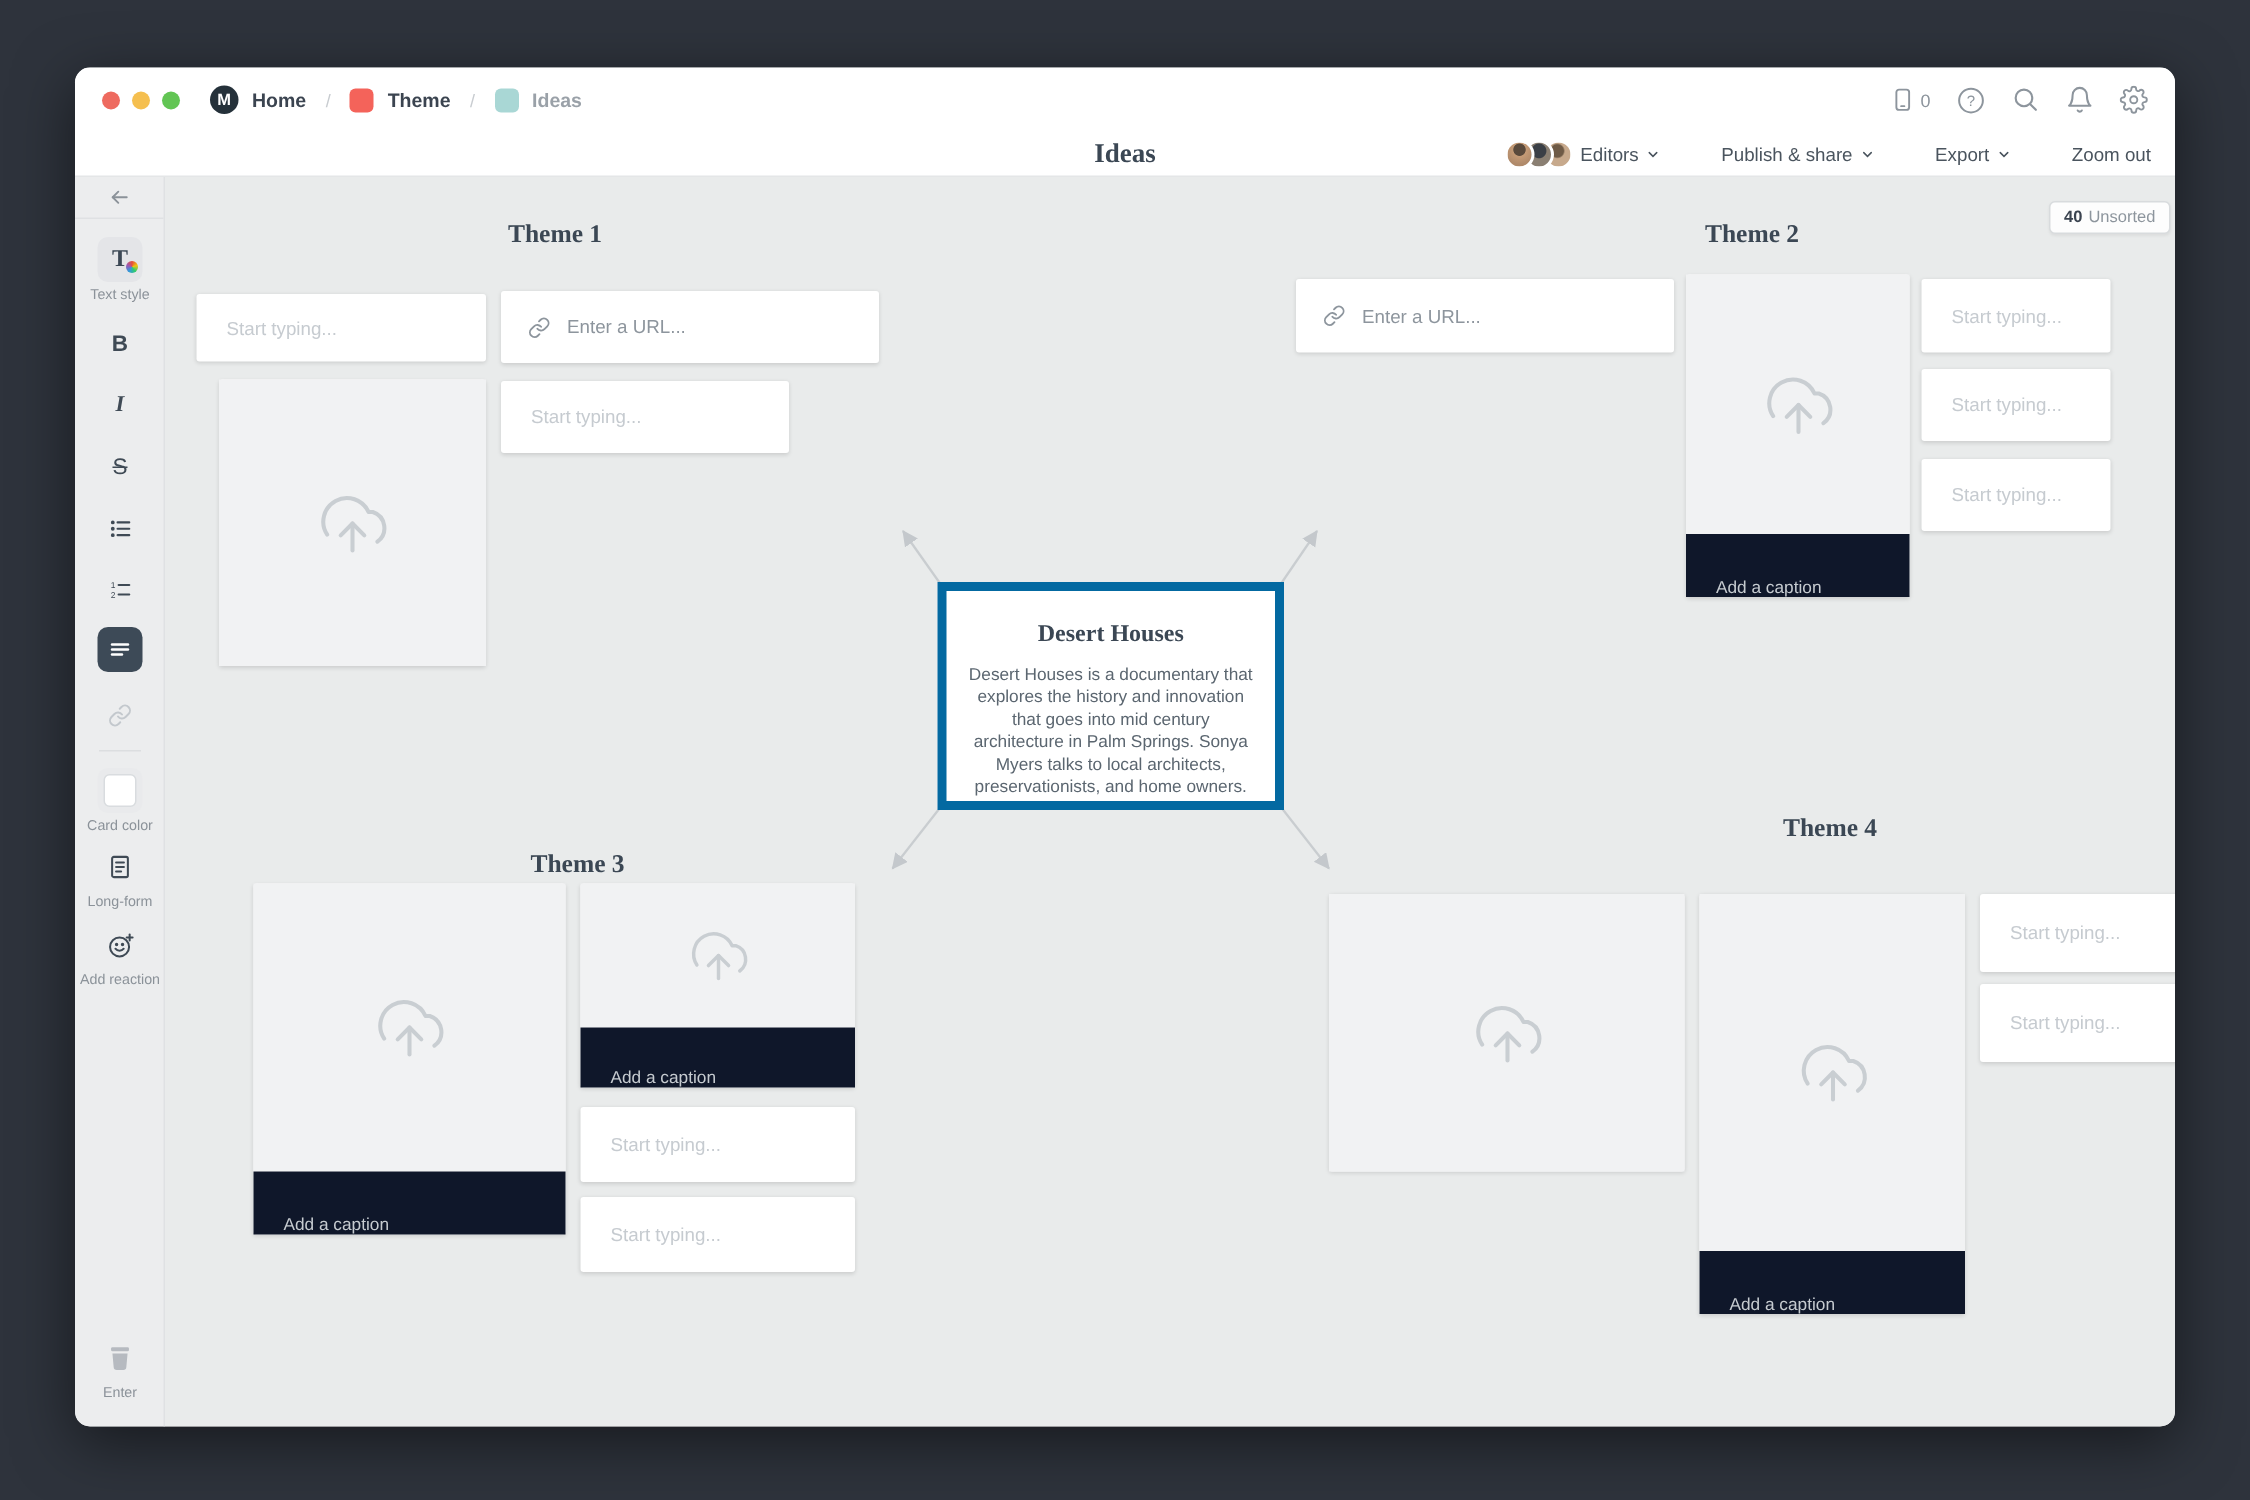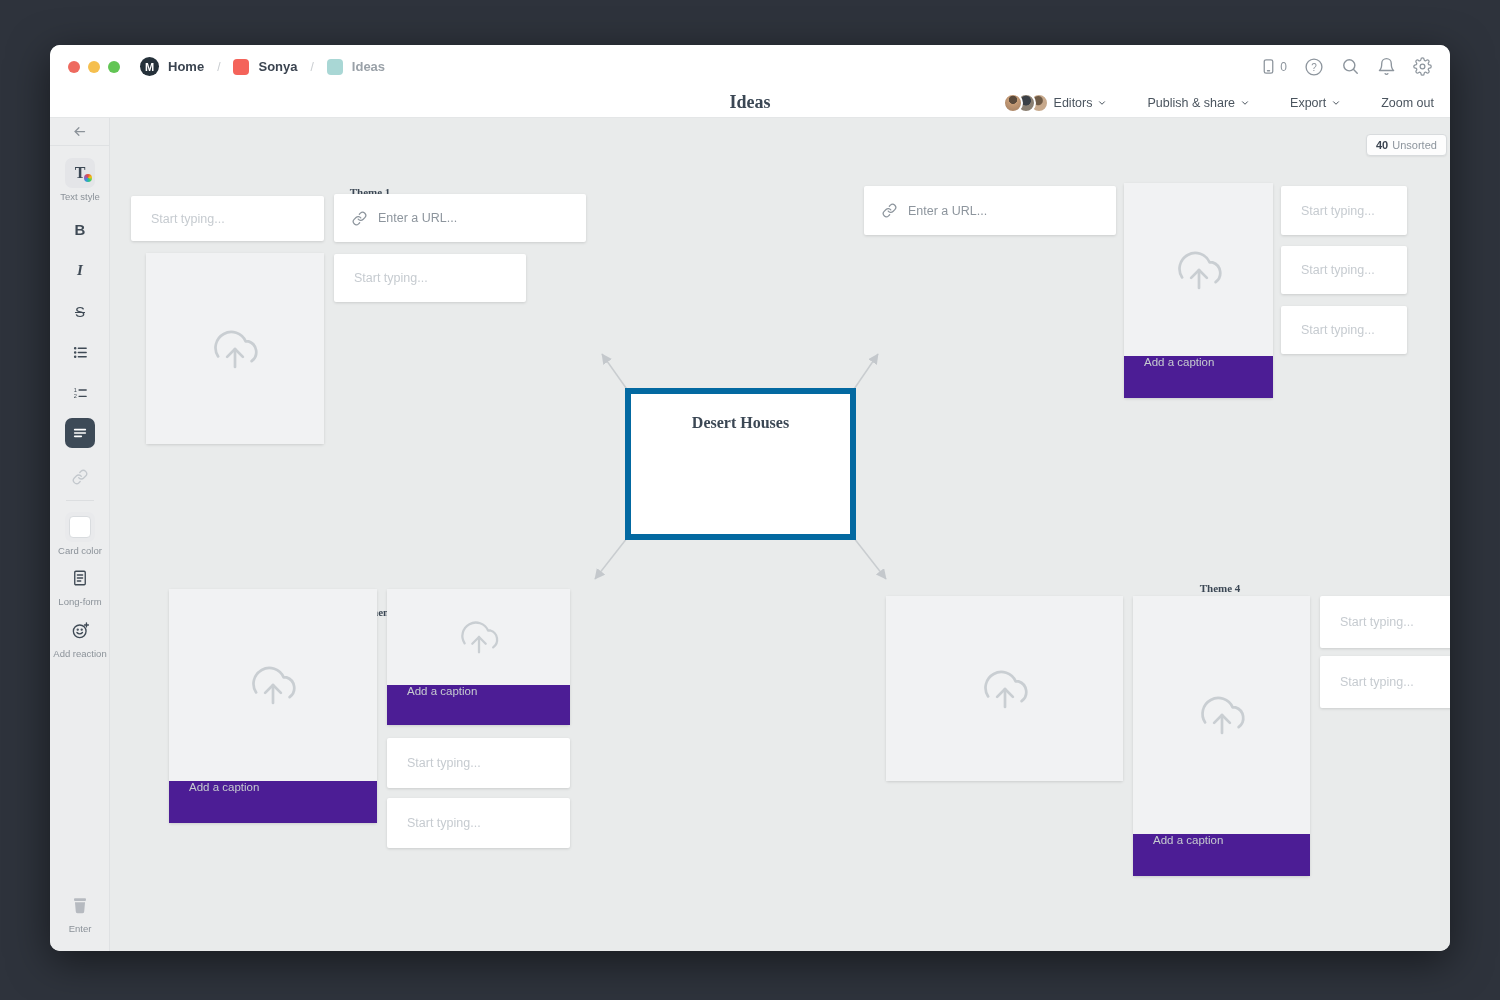--- a/index.html
+++ b/index.html
@@ -50,31 +50,31 @@
   .glyph { font-size:15px; color:#3f4a55; }
   .tstyle { position:relative; font-family:"Liberation Serif",serif; font-weight:bold; font-size:16px; color:#3b4754; }
   .tstyle .wheel { position:absolute; right:-7px; bottom:0; width:8px; height:8px; border-radius:50%;
     background:conic-gradient(#e74c3c,#f1c40f,#2ecc71,#3498db,#9b59b6,#e74c3c); }
   .swatch { width:22px; height:22px; background:#fff; border:1px solid #d9dcdf; border-radius:4px; }
   .sb-divider { position:absolute; left:16px; width:28px; border-top:1px solid #dcdee0; }
 
   
   .canvas { position:relative; flex:1; background:#e9ebeb; overflow:hidden; }
   .theme-title { position:absolute; transform:translateX(-50%); font-family:"Liberation Serif",serif;
-    font-weight:bold; font-size:11px; color:#3b4754; white-space:nowrap; cursor:default;margin-top:40px; }
+    font-weight:bold; font-size:17px; color:#3b4754; white-space:nowrap; cursor:default; }
   .card { position:absolute; background:#fff; border-radius:2px; box-shadow:0 1px 3px rgba(0,0,0,.13); }
   .note-card { display:flex; align-items:center; padding:0 20px; }
   .ph { color:#c6cbd0; font-size:12.5px; }
   .url-card { display:flex; align-items:center; gap:11px; padding:0 18px; }
   .url-card svg { stroke:#8d959d; flex:none; }
   .url-text { color:#8d959d; font-size:12.5px; }
   .img-card { display:flex; flex-direction:column; }
   .img-area { flex:1; background:#f1f2f3; display:flex; align-items:center; justify-content:center; }
   .img-area svg { stroke:#c9ced2; }
-  .caption { height:42px; background:#4c1d95; display:flex; align-items:flex-start; padding:0 20px; flex:none; }
+  .caption { height:42px; background:#0f172a; display:flex; align-items:flex-end; padding:0 20px; flex:none; }
   .center-card { position:absolute; background:#fff; border:6px solid #0369a1; padding:20px 14px 10px; text-align:center; }
   .center-title { font-family:"Liberation Serif",serif; font-weight:bold; font-size:16px; color:#3b4754; margin-bottom:11px; }
   .center-body { font-size:11.5px; line-height:15px; color:#5b6670; }
   .badge { position:absolute; background:#fdfdfd; border:1px solid #d8dbdd; border-radius:4px; height:22px;
     display:flex; align-items:center; padding:0 9px; gap:4px; box-shadow:0 1px 2px rgba(0,0,0,.06); cursor:pointer; }
   .badge b { font-size:11px; color:#3b4450; }
   .badge span { font-size:11px; color:#8d959d; }
   .arrows { position:absolute; left:0; top:0; pointer-events:none; }
 </style>
 </head>
@@ -86,21 +86,21 @@
     <div class="lights">
       <div class="light red"></div>
       <div class="light yellow"></div>
       <div class="light green"></div>
     </div>
     <div class="crumbs">
       <div class="logo-circle">M</div>
       <span class="crumb-label">Home</span>
       <span class="crumb-sep">/</span>
       <span class="board-chip" style="background:#f4635a"></span>
-      <span class="crumb-label">Sonya</span>
+      <span class="crumb-label">Theme</span>
       <span class="crumb-sep">/</span>
       <span class="board-chip" style="background:#a9d7d5"></span>
       <span class="crumb-label dim">Ideas</span>
     </div>
     <div class="titlebar-right">
       <div class="tb-icon">
         <svg width="17" height="17" viewBox="0 0 24 24" fill="none" stroke-width="1.8" stroke-linecap="round">
           <rect x="6" y="2.5" width="12" height="19" rx="2.5"></rect>
             <line x1="10.5" y1="18" x2="13.5" y2="18"></line>
         </svg>
@@ -357,20 +357,21 @@
       </div>
       <div class="card note-card" style="left:1171px; top:128px; width:126px; height:48px;">
         <span class="ph">Start typing...</span>
       </div>
       <div class="card note-card" style="left:1171px; top:188px; width:126px; height:48px;">
         <span class="ph">Start typing...</span>
       </div>
 
       <div class="center-card" style="left:515px; top:270px; width:231px; height:152px;">
         <div class="center-title">Desert Houses</div>
+        <div class="center-body">Desert Houses is a documentary that explores the history and innovation that goes into mid century architecture in Palm Springs. Sonya Myers talks to local architects, preservationists, and home owners.</div>
       </div>
 
       <div class="theme-title" style="left:275px; top:448px;">Theme 3</div>
       <div class="card img-card" style="left:59px; top:471px; width:208px; height:234px;">
         <div class="img-area">
           <svg width="54" height="54" viewBox="0 0 24 24" fill="none" stroke-width="1.2" stroke-linecap="round" stroke-linejoin="round">
             <polyline points="15.5 15.5 12 12 8.5 15.5"></polyline>
               <line x1="12" y1="12" x2="12" y2="20"></line>
             <path d="M19.39 17.39A5 5 0 0 0 18 8.6h-1.26A7 7 0 1 0 4.5 15.3"></path>
           </svg>

